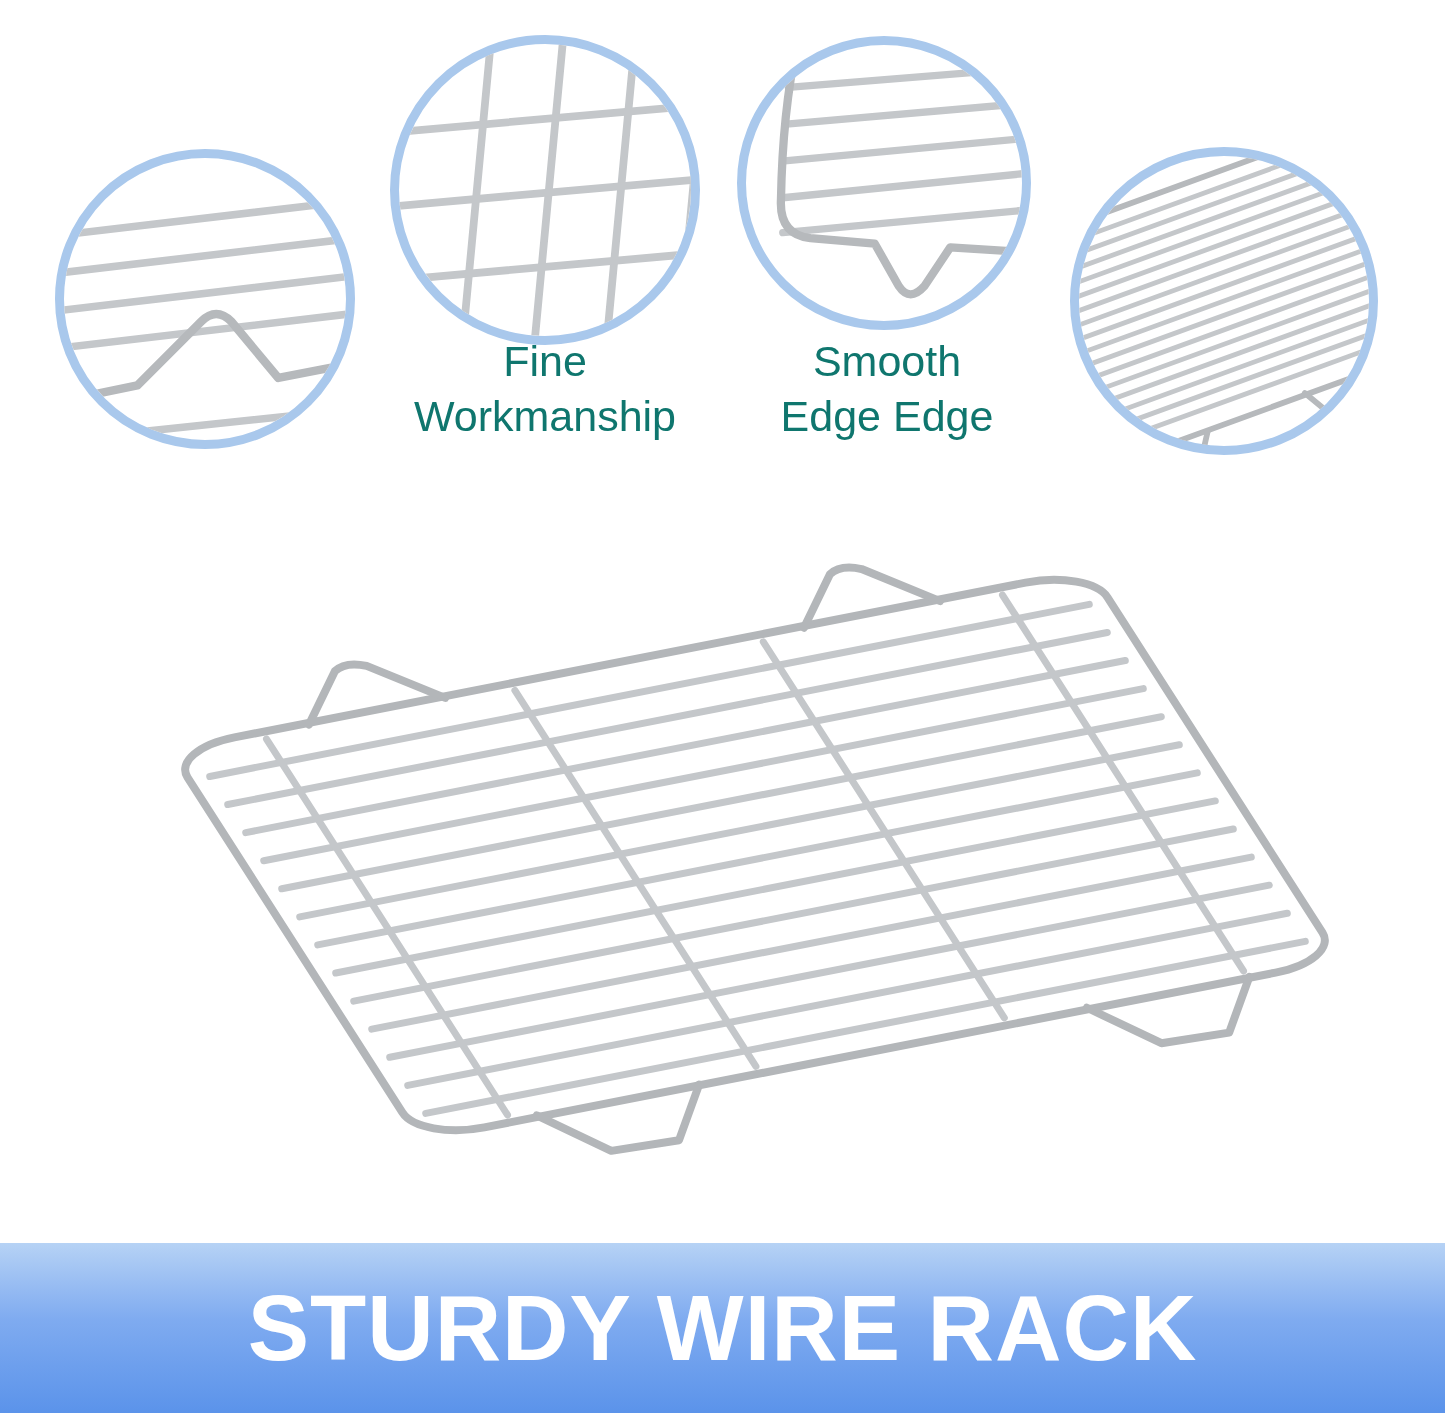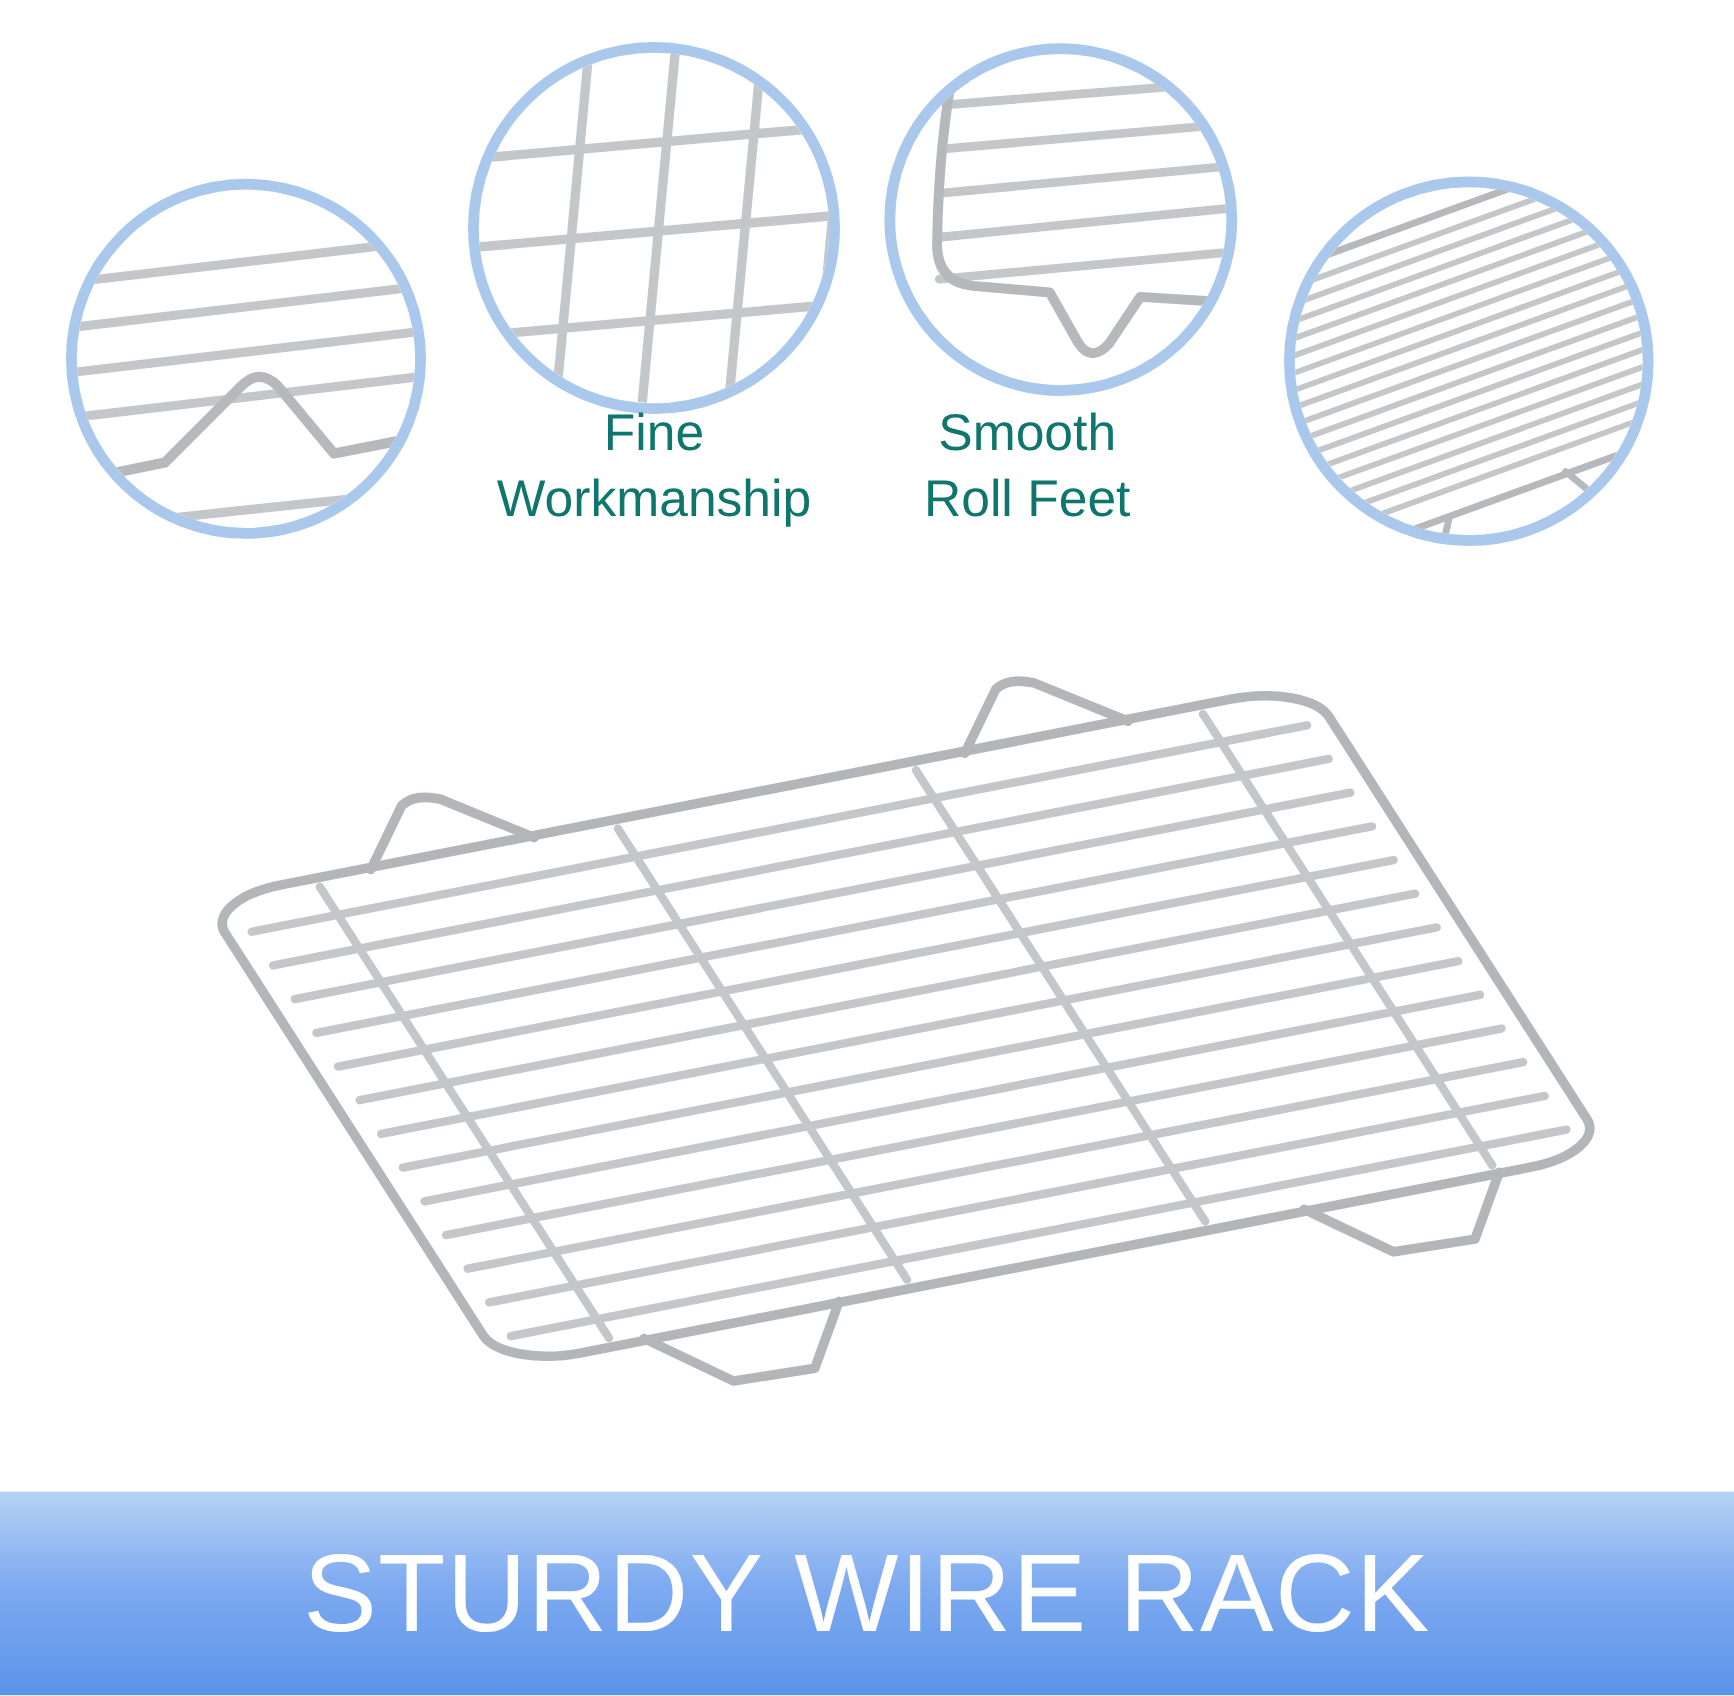--- a/index.html
+++ b/index.html
@@ -19,34 +19,34 @@
   .circle svg { display: block; width: 100%; height: 100%; }
   .c1 { left: 55px;   top: 149px; width: 300px; height: 300px; }
   .c2 { left: 390px;  top: 35px;  width: 310px; height: 310px; }
   .c3 { left: 737px;  top: 36px;  width: 294px; height: 294px; }
   .c4 { left: 1070px; top: 147px; width: 308px; height: 308px; }
 
   
   .label { position: absolute; text-align: center; color: #0f766e; font-size: 43px; line-height: 1.28; }
   .l1 { left: 25px;   top: 462px; width: 360px; }
   .l2 { left: 385px;  top: 334px; width: 320px; }
-  .l3 { left: 696px;  top: 334px; width: 320px; text-align: center; }
+  .l3 { left: 727px;  top: 334px; width: 320px; text-align: center; }
   .l4 { left: 1030px; top: 463px; width: 400px; font-weight: 700; font-size: 41px; }
 
   
   .rack { position: absolute; left: 0; top: 500px; width: 1445px; height: 715px; }
   .rack svg { display: block; width: 100%; height: 100%; }
 
   
   .banner {
     position: absolute; left: 0; top: 1243px; width: 1445px; height: 170px;
     display: flex; align-items: center; justify-content: center;
     background: linear-gradient(180deg, #b6d2f5 0%, #7fabf0 45%, #5b93ea 100%);
   }
-  .banner-title { color: #ffffff; font-size: 92px; font-weight: 400; letter-spacing: 1px; }
+  .banner-title { color: #ffffff; font-size: 92px; font-weight: 700; letter-spacing: 1px; }
 </style>
 </head>
 <body>
 
 <div class="page">
 
   <div class="circle c1">
     <svg viewBox="0 0 300 300" preserveAspectRatio="xMidYMid slice">
       <g fill="none" stroke="#c4c7ca" stroke-width="8" stroke-linecap="round" stroke-linejoin="round">
         <line x1="-20" y1="84" x2="320" y2="44"></line>
@@ -111,21 +111,21 @@
       </g>
     </svg>
   </div>
 
   <div class="label l2">
     <div>Fine</div>
     <div>Workmanship</div>
   </div>
   <div class="label l3">
     <div>Smooth</div>
-    <div>Roll Feet</div>
+    <div>Edge Edge</div>
   </div>
 
   <div class="rack">
     <svg viewBox="0 0 1445 715">
       <g transform="matrix(0.92 -0.18 0.25 0.39 170 250)" fill="none" stroke="#c4c7ca" stroke-width="7" stroke-linecap="round" stroke-linejoin="round">
 
         <rect x="0" y="0" width="1000" height="1000" rx="70" stroke="#b3b6b9" stroke-width="8" vector-effect="non-scaling-stroke"></rect>
 
         <line x1="22" y1="78" x2="978" y2="78" vector-effect="non-scaling-stroke"></line>
         <line x1="22" y1="150" x2="978" y2="150" vector-effect="non-scaling-stroke"></line>

